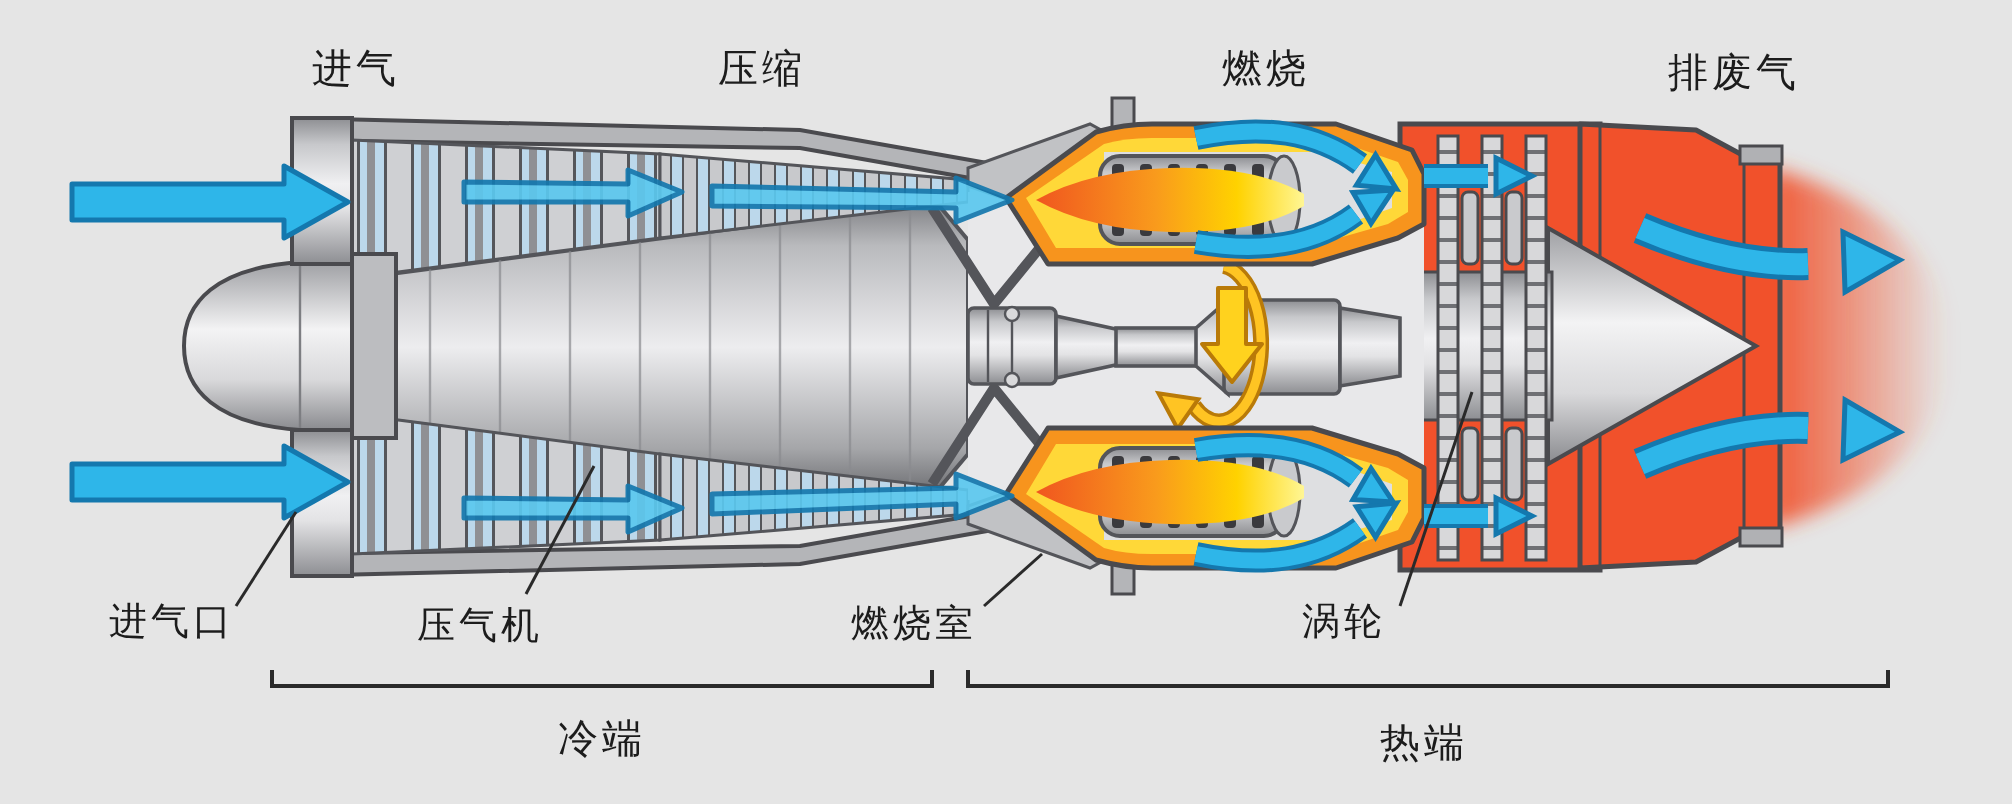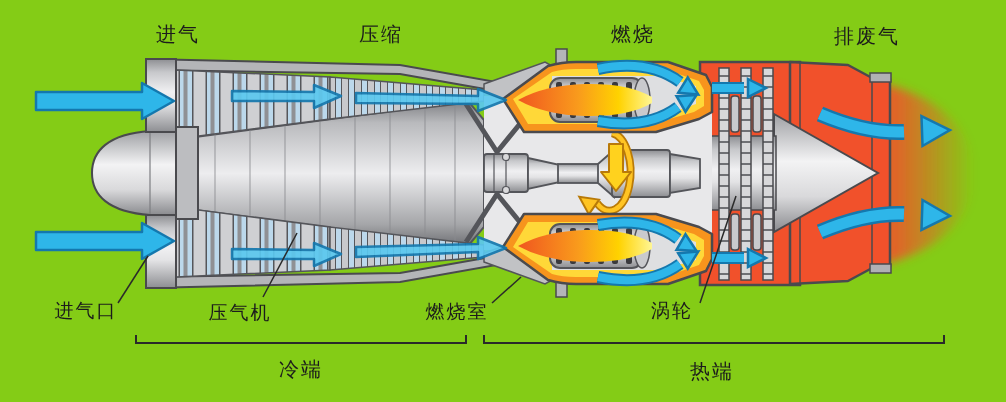--- a/index.html
+++ b/index.html
@@ -1,16 +1,16 @@
 <!DOCTYPE html>
 <html><head>
 <meta charset="utf-8">
 <style>
   html,body{margin:0;padding:0;background:#ffffff;}
-  .stage{position:relative;width:1006px;height:402px;background:#84cc16;overflow:hidden;
+  .stage{position:relative;width:1006px;height:402px;background:#e5e5e5;overflow:hidden;
          font-family:"DejaVu Sans","Liberation Sans",sans-serif;}
   svg{display:block;}
   text.lbl{font-family:"DejaVu Sans","Liberation Sans",sans-serif;
            fill:#1c1c1c;font-size:20px;letter-spacing:2px;}
   text.lbl-small{font-size:19px;}
 </style>
 </head>
 <body>
 
 <div class="stage">

